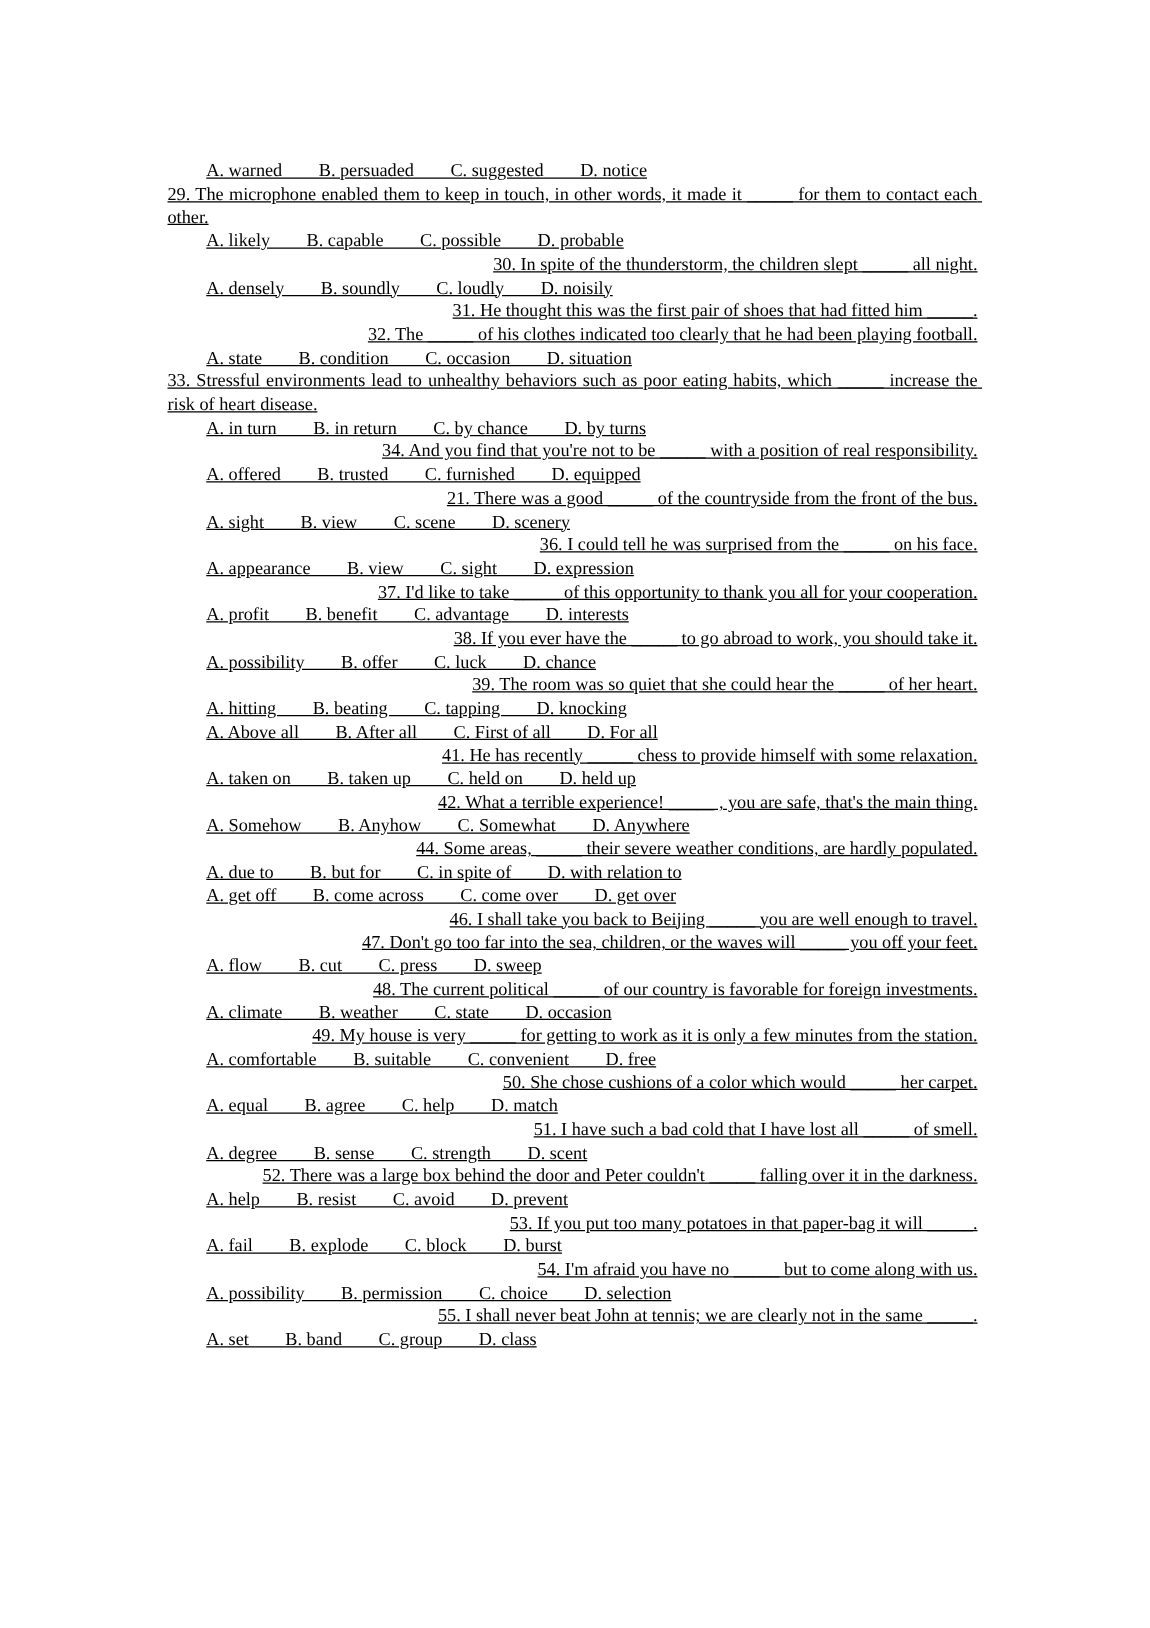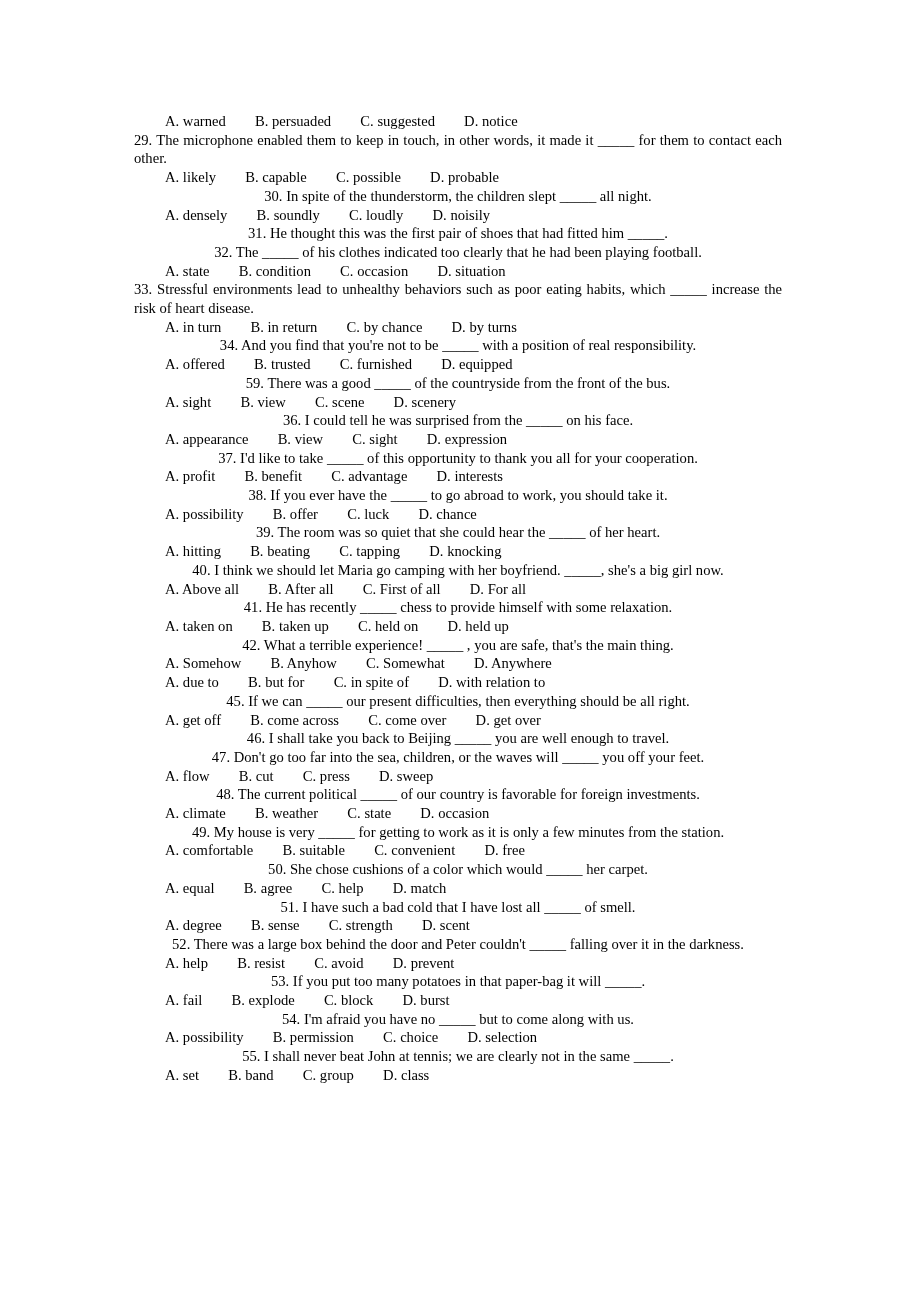--- a/index.html
+++ b/index.html
@@ -18,33 +18,34 @@
   .page {
     position: relative;
     width: 920px;
     height: 1302px;
     background: #ffffff;
     box-sizing: border-box;
   }
   .content {
     position: absolute;
     left: 134px;
-    top: 112px;
+    top: 128px;
     width: 648px;
+    text-decoration: underline;
   }
   .line {
     font-size: 14.6px;
     line-height: 18.7px;
     white-space: pre-wrap;
     word-spacing: 0px;
     letter-spacing: 0px;
   }
   
   .q {
-    text-align: center;
+    text-align: right;
   }
   
   .q.justify {
     text-align: justify;
     text-align-last: left;
   }
   
   .opts {
     padding-left: 31px;
     text-align: left;
@@ -74,56 +75,55 @@
         </div>
         <div>
           <div class="line q justify">33. Stressful environments lead to unhealthy behaviors such as poor eating habits, which _____ increase the risk of heart disease.</div>
           <div class="line opts">A. in turn        B. in return        C. by chance        D. by turns</div>
         </div>
         <div>
           <div class="line q">34. And you find that you're not to be _____ with a position of real responsibility.</div>
           <div class="line opts">A. offered        B. trusted        C. furnished        D. equipped</div>
         </div>
         <div>
-          <div class="line q">59. There was a good _____ of the countryside from the front of the bus.</div>
+          <div class="line q">21. There was a good _____ of the countryside from the front of the bus.</div>
           <div class="line opts">A. sight        B. view        C. scene        D. scenery</div>
         </div>
         <div>
           <div class="line q">36. I could tell he was surprised from the _____ on his face.</div>
           <div class="line opts">A. appearance        B. view        C. sight        D. expression</div>
         </div>
         <div>
           <div class="line q">37. I'd like to take _____ of this opportunity to thank you all for your cooperation.</div>
           <div class="line opts">A. profit        B. benefit        C. advantage        D. interests</div>
         </div>
         <div>
           <div class="line q">38. If you ever have the _____ to go abroad to work, you should take it.</div>
           <div class="line opts">A. possibility        B. offer        C. luck        D. chance</div>
         </div>
         <div>
           <div class="line q">39. The room was so quiet that she could hear the _____ of her heart.</div>
           <div class="line opts">A. hitting        B. beating        C. tapping        D. knocking</div>
         </div>
         <div>
-          <div class="line q">40. I think we should let Maria go camping with her boyfriend. _____, she's a big girl now.</div>
           <div class="line opts">A. Above all        B. After all        C. First of all        D. For all</div>
         </div>
         <div>
           <div class="line q">41. He has recently _____ chess to provide himself with some relaxation.</div>
           <div class="line opts">A. taken on        B. taken up        C. held on        D. held up</div>
         </div>
         <div>
           <div class="line q">42. What a terrible experience! _____ , you are safe, that's the main thing.</div>
           <div class="line opts">A. Somehow        B. Anyhow        C. Somewhat        D. Anywhere</div>
         </div>
         <div>
+          <div class="line q">44. Some areas, _____ their severe weather conditions, are hardly populated.</div>
           <div class="line opts">A. due to        B. but for        C. in spite of        D. with relation to</div>
         </div>
         <div>
-          <div class="line q">45. If we can _____ our present difficulties, then everything should be all right.</div>
           <div class="line opts">A. get off        B. come across        C. come over        D. get over</div>
         </div>
         <div>
           <div class="line q">46. I shall take you back to Beijing _____ you are well enough to travel.</div>
         </div>
         <div>
           <div class="line q">47. Don't go too far into the sea, children, or the waves will _____ you off your feet.</div>
           <div class="line opts">A. flow        B. cut        C. press        D. sweep</div>
         </div>
         <div>

